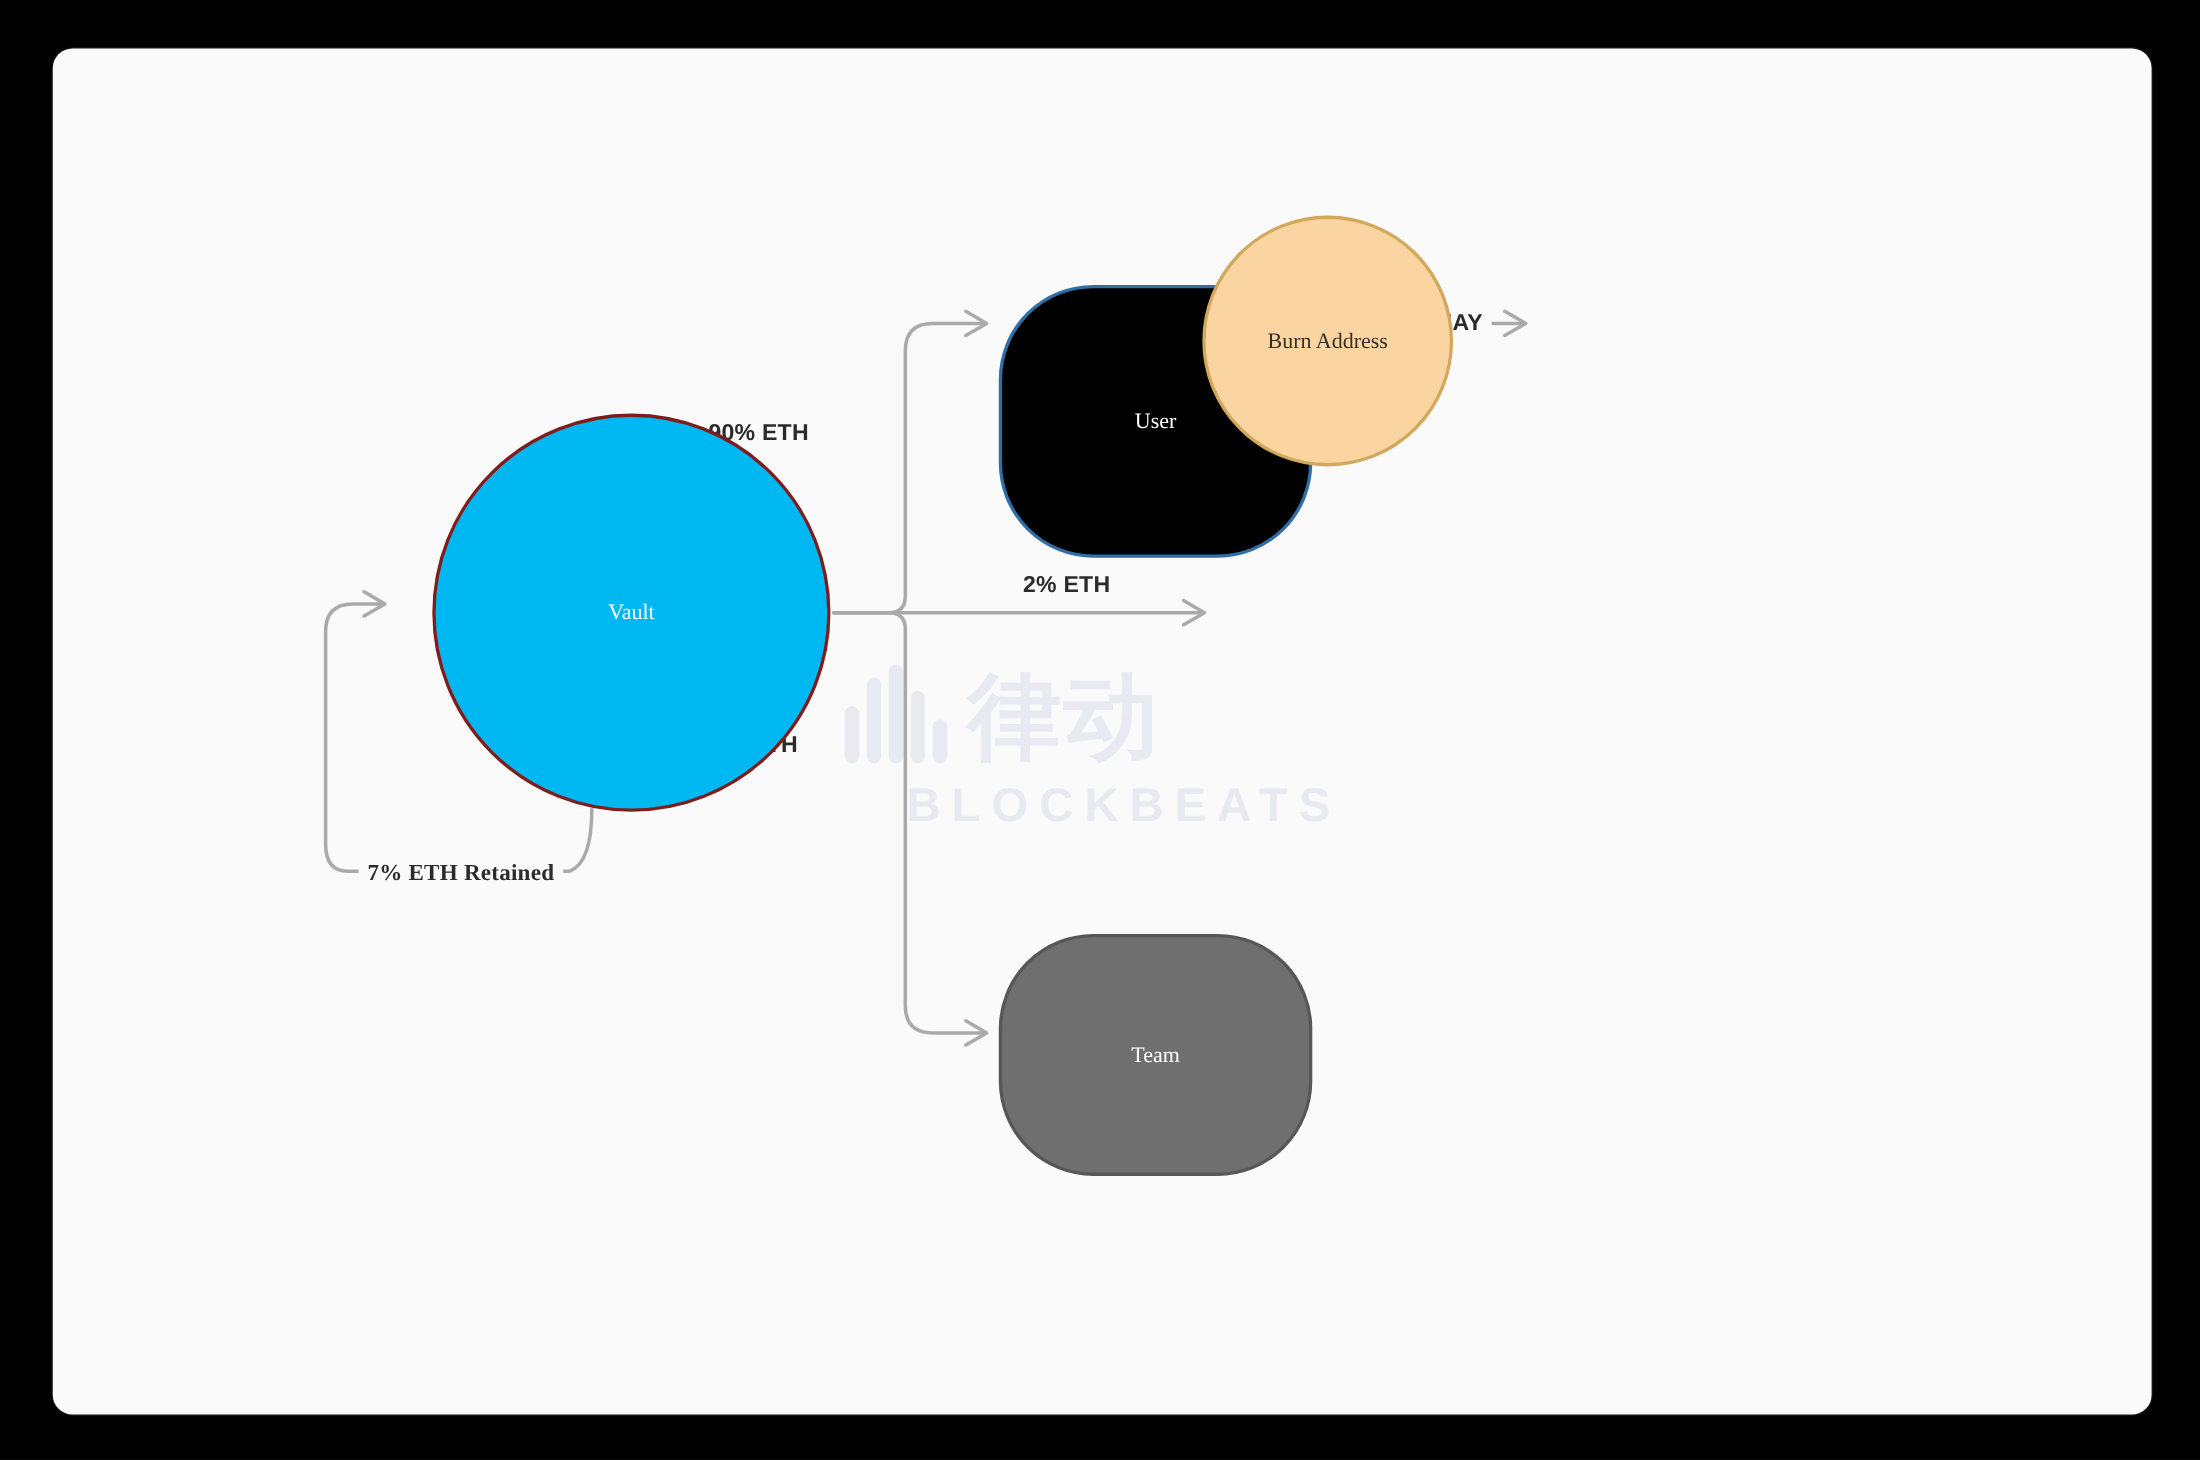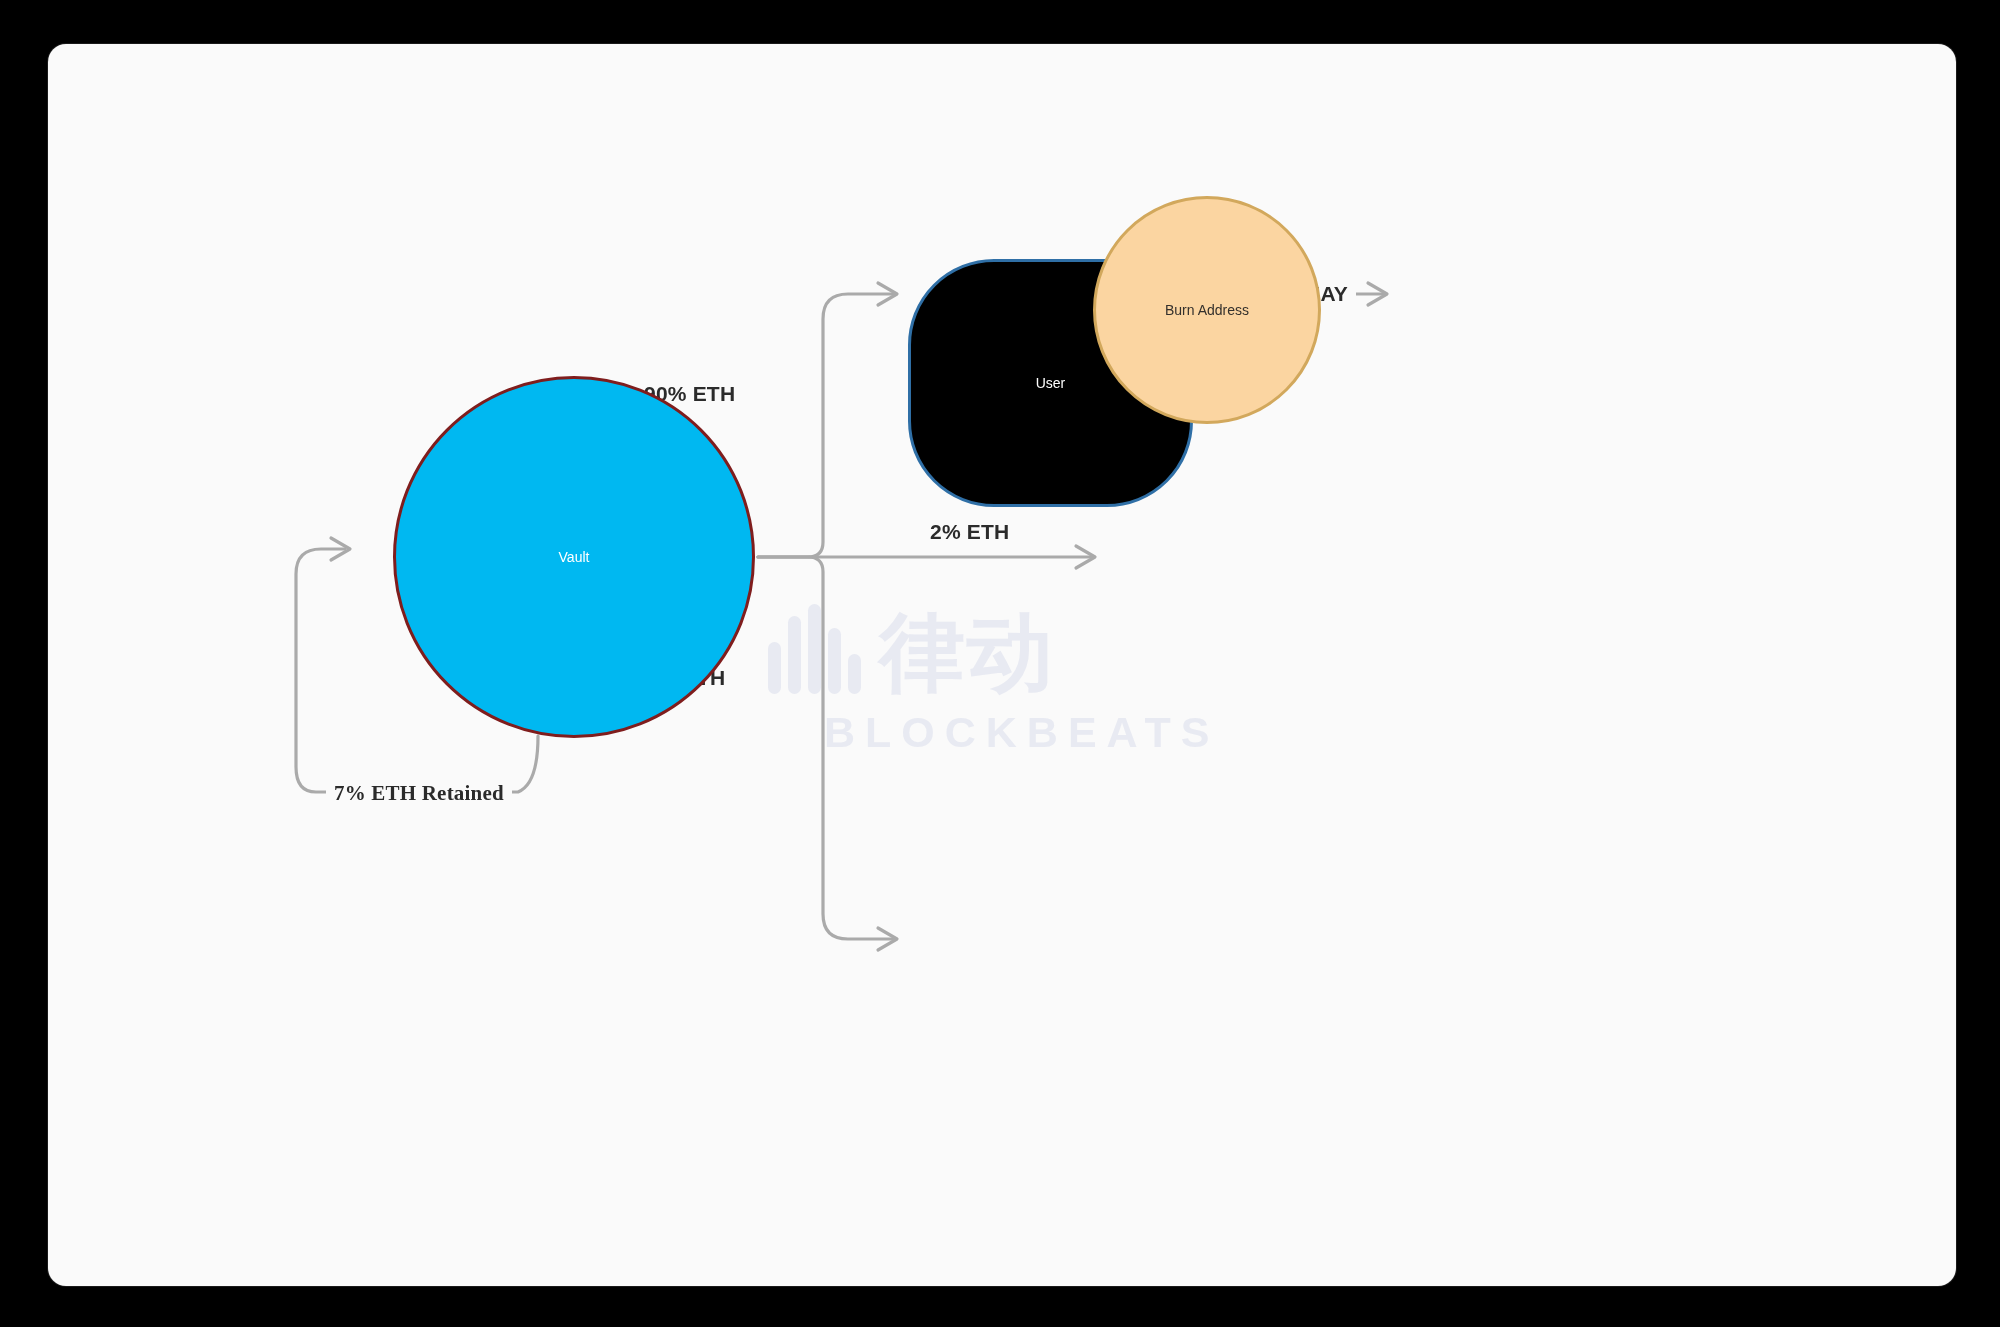--- a/index.html
+++ b/index.html
@@ -121,22 +121,22 @@
   
   .node {
     position: absolute;
     display: flex;
     align-items: center;
     justify-content: center;
     box-sizing: border-box;
     text-align: center;
   }
   .node-label {
-    font-family: Liberation Sans, sans-serif;
-    font-size: 14px;
+    font-family: Liberation Serif, serif;
+    font-size: 20px;
     font-weight: 400;
     line-height: 1.2;
   }
 
   #node-vault {
     left: 345px;
     top: 332px;
     width: 362px;
     height: 362px;
     border-radius: 50%;
@@ -258,15 +258,18 @@
 
     <div class="node" id="node-user">
       <span class="node-label">User</span>
     </div>
 
     <div class="node" id="node-burn">
       <span class="node-label">Burn Address</span>
     </div>
 
 
+    <div class="node" id="node-team">
+      <span class="node-label">Team</span>
+    </div>
 
   </div>
 </div>
 
 </body></html>

